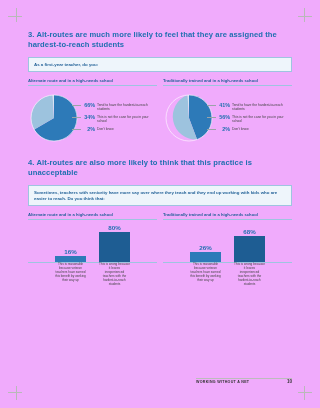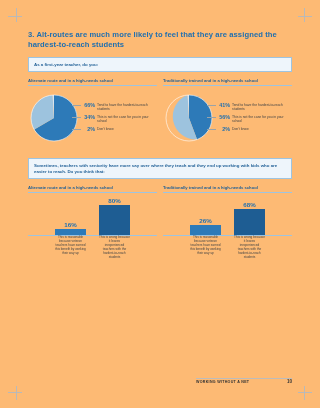--- a/index.html
+++ b/index.html
@@ -6,21 +6,21 @@
   body{
     width:320px;height:408px;
     background:#ffffff;
     font-family:"Liberation Sans", sans-serif;
     position:relative;
     overflow:hidden;
   }
   .page{
     position:absolute;
     left:0;top:0;width:320px;height:408px;
-    background:#fdba74;
+    background:#f0abfc;
   }
   
   .cmark{position:absolute;background:#b9b9b9;}
   .cm-tl-h{left:8px;top:16px;width:14px;height:1px;}
   .cm-tl-v{left:16px;top:8px;width:1px;height:14px;}
   .cm-tr-h{left:298px;top:16px;width:14px;height:1px;}
   .cm-tr-v{left:304px;top:8px;width:1px;height:14px;}
   .cm-bl-h{left:8px;top:392px;width:14px;height:1px;}
   .cm-bl-v{left:16px;top:386px;width:1px;height:14px;}
   .cm-br-h{left:298px;top:392px;width:14px;height:1px;}
@@ -279,20 +279,21 @@
               <span class="leg-pct">2%</span>
               <span class="leg-lbl">Don't know</span>
             </div>
           </div>
         </div>
       </div>
 
     </div>
 
     <div style="height:12px"></div>
+    <h2 class="section-title">4. Alt-routes are also more likely to think that this practice is unacceptable</h2>
 
     <div class="qbox">
       <p class="qtext">Sometimes, teachers with seniority have more say over where they teach and they end up working with kids who are easier to reach. Do you think that:</p>
     </div>
 
     <div class="charts-row">
 
       <div class="chart-col">
         <div class="chart-head">Alternate route and in a high-needs school</div>
         <div class="bars-wrap">

